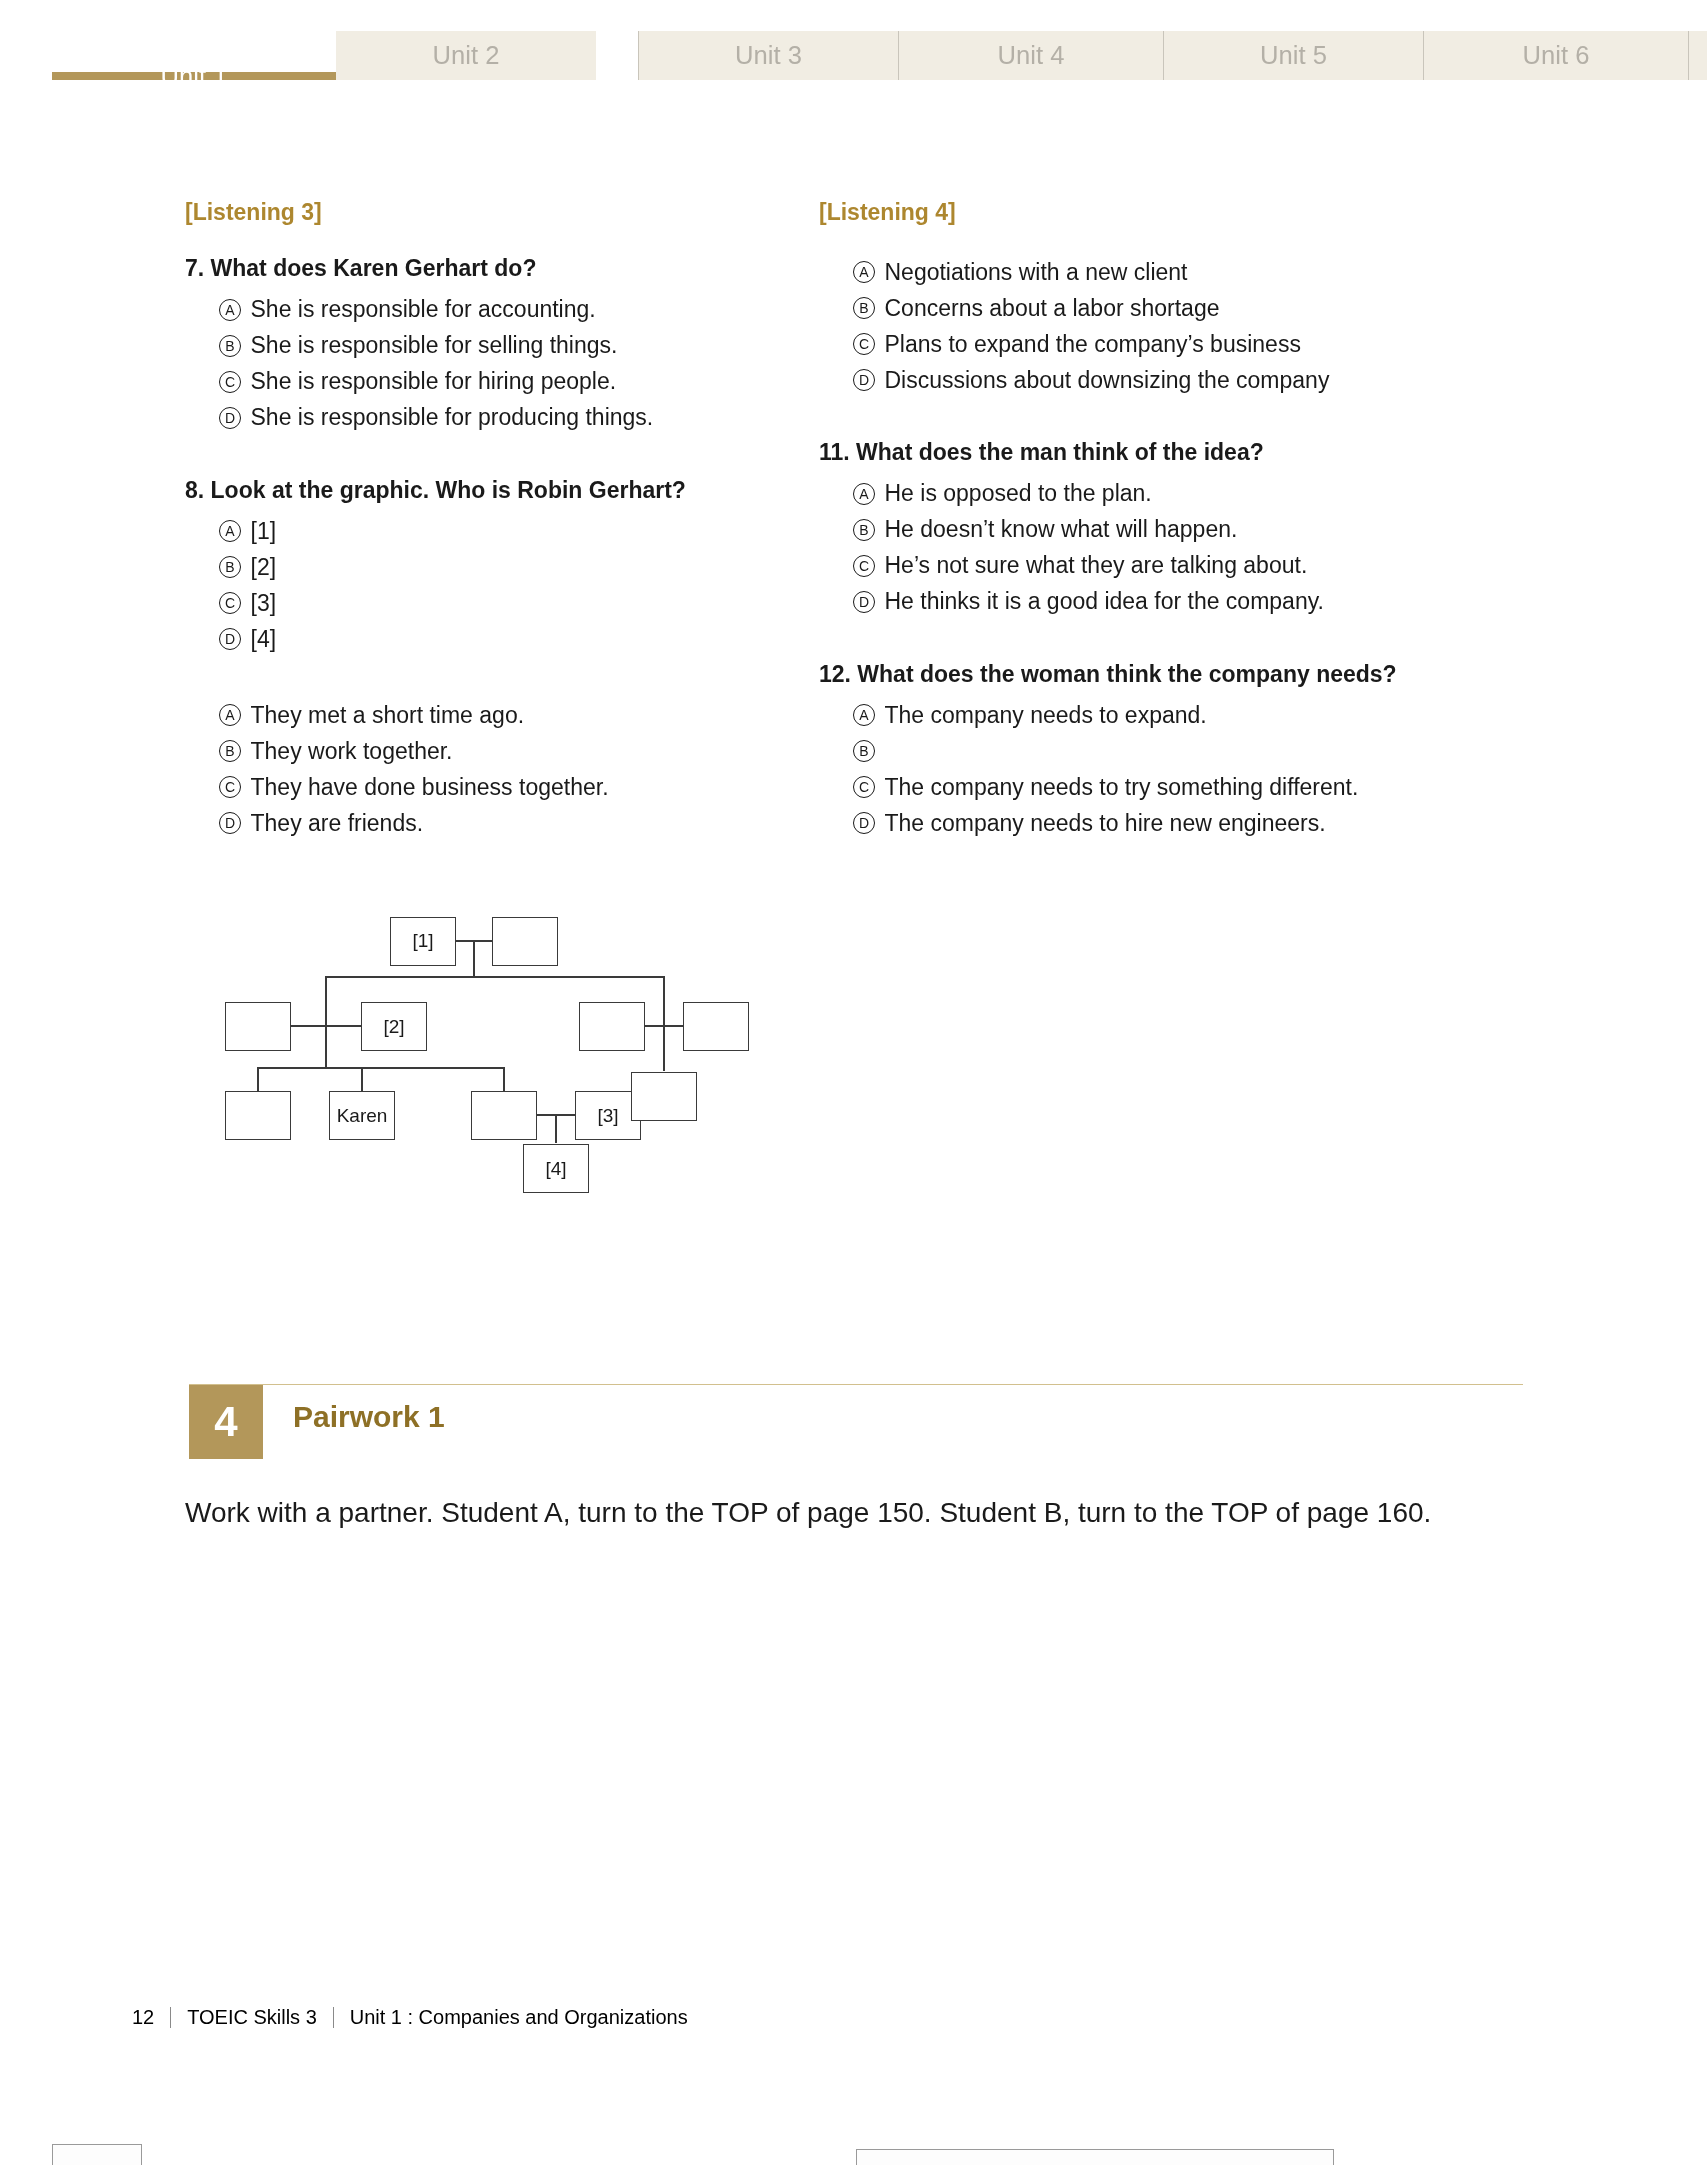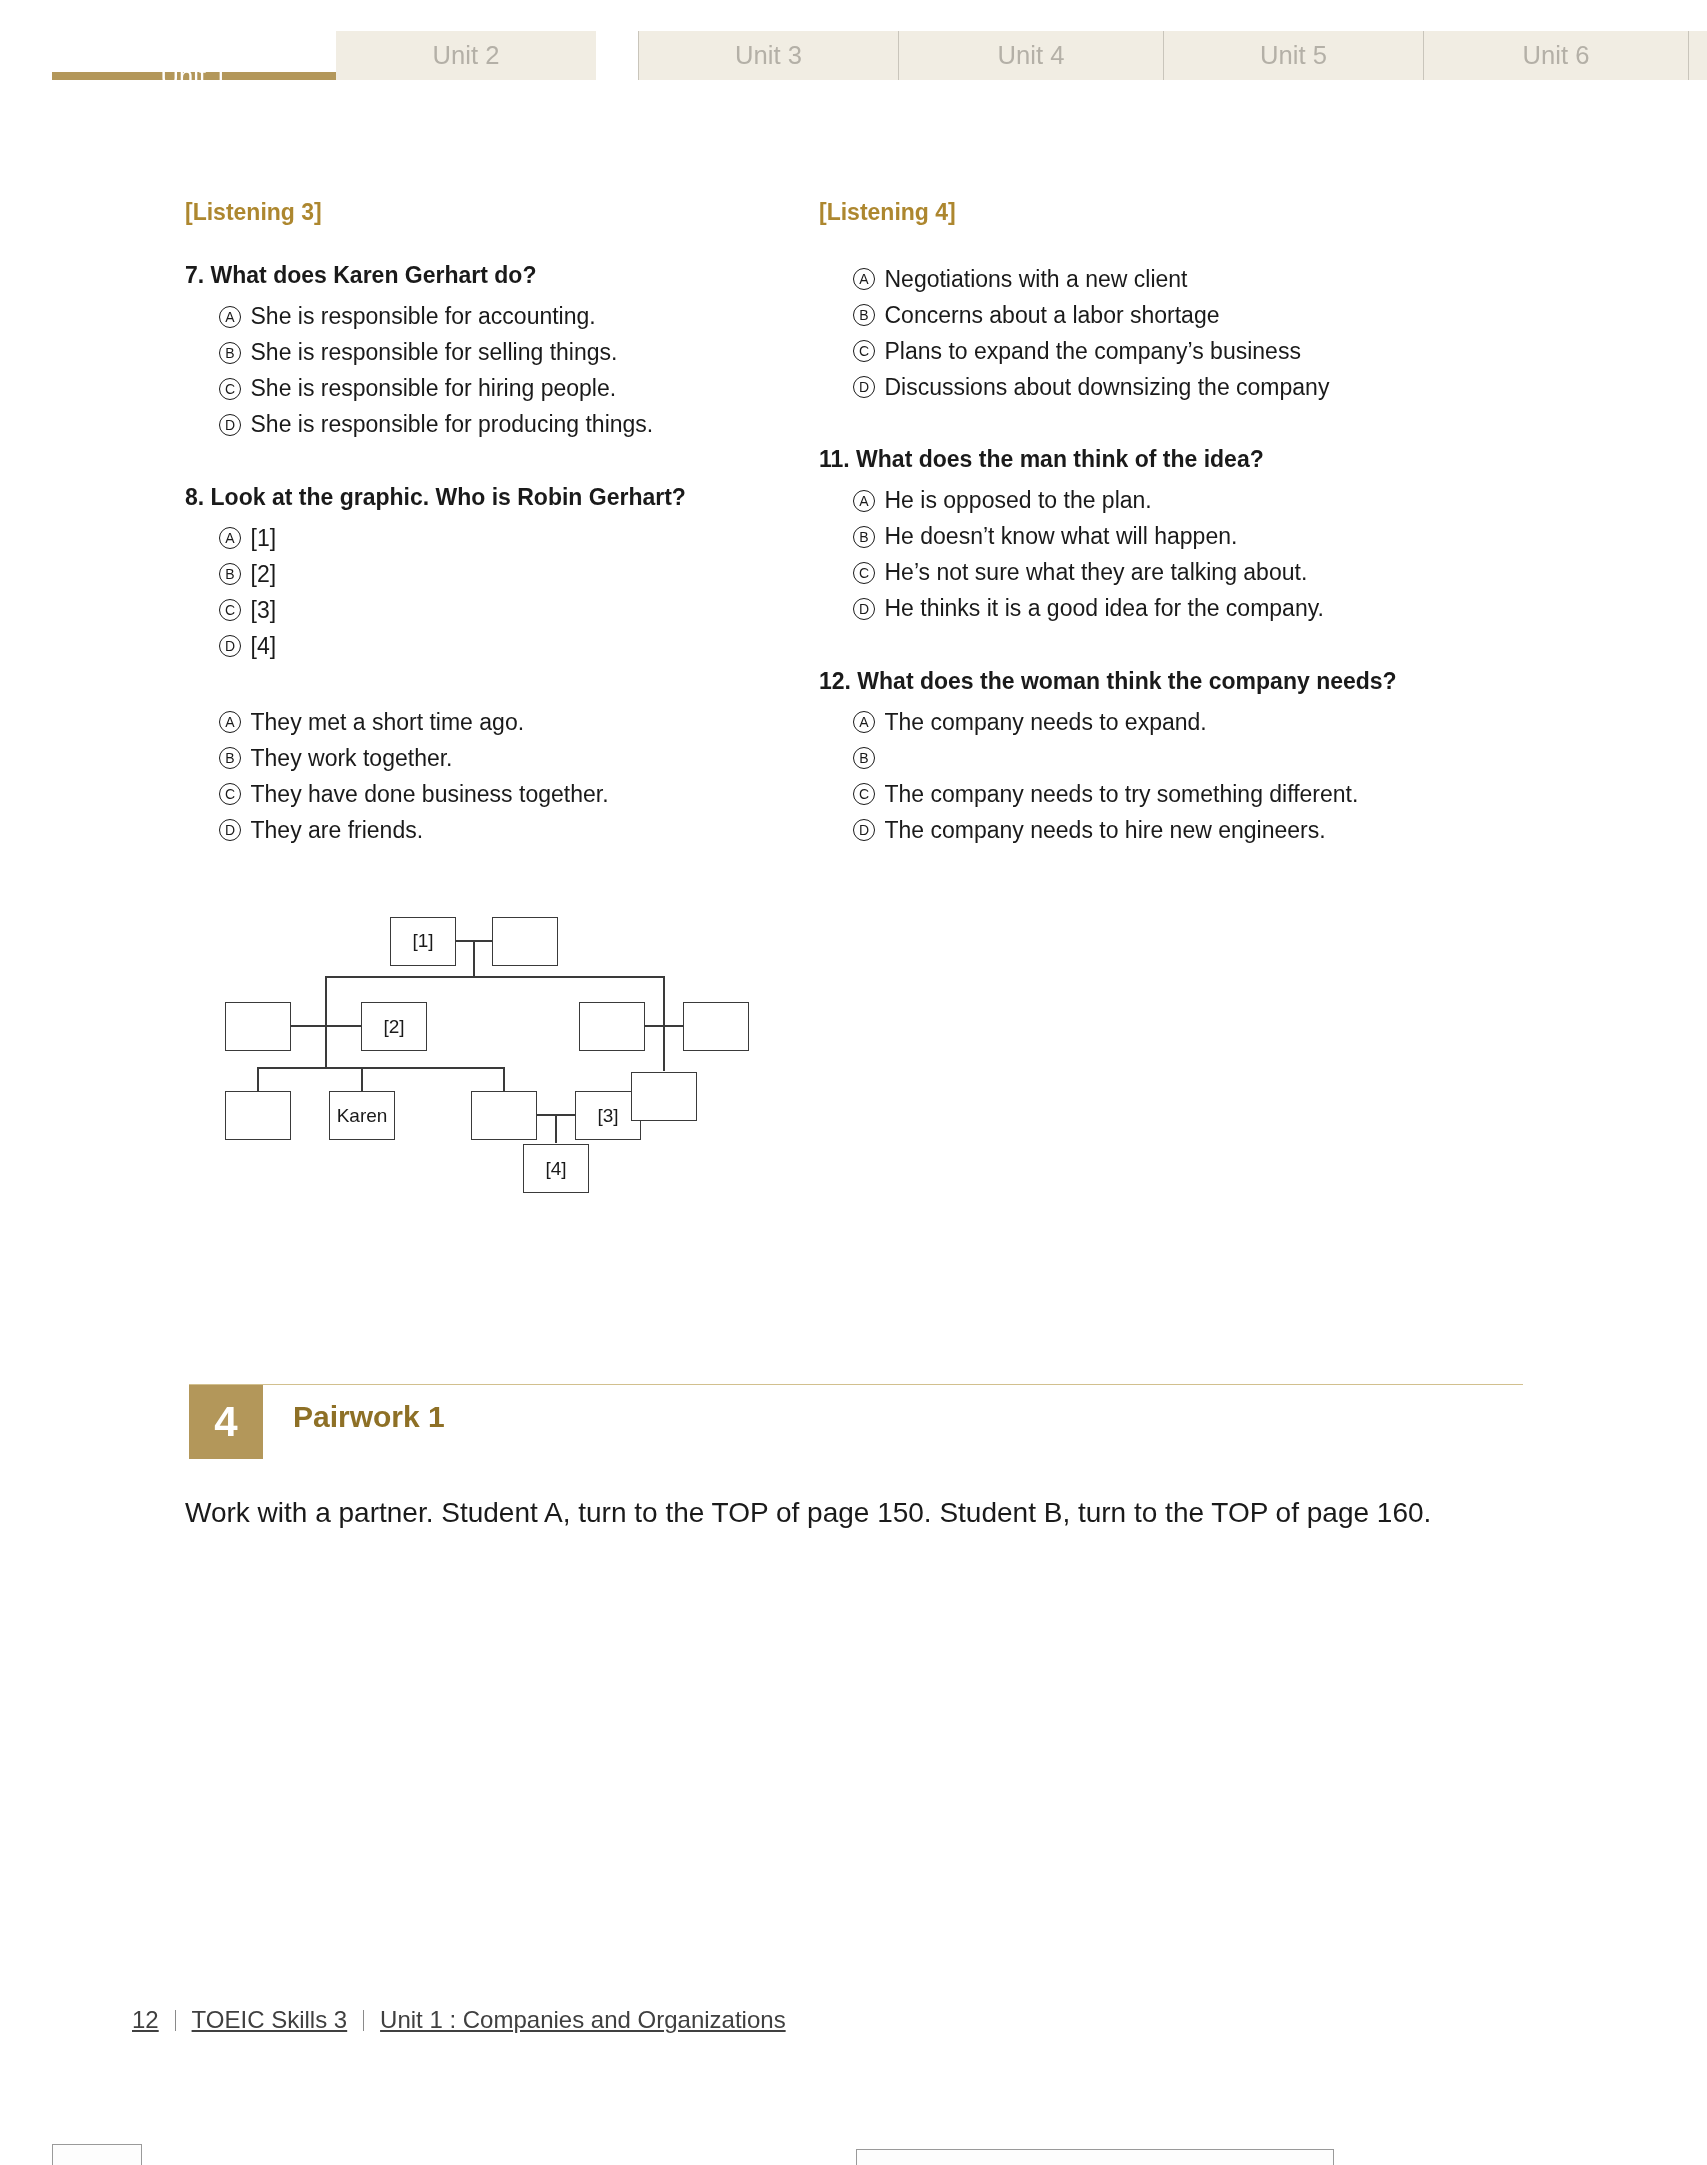--- a/index.html
+++ b/index.html
@@ -14,21 +14,21 @@
        background:#f1ede3;color:#b4b0a7;box-sizing:border-box;}
   .tab.active{background:#b3975a;color:#ffffff;margin-top:41px;}
   .t1{width:284px;} .t2{width:260px;} .t3{width:260px;border-left:0.9px solid #c9c5bb;margin-left:42px;}
   .t4{width:265px;border-left:0.9px solid #c9c5bb;} .t5{width:260px;border-left:0.9px solid #c9c5bb;}
   .t6{width:265px;border-left:0.9px solid #c9c5bb;} .tfill{flex:1;border-left:0.9px solid #c9c5bb;}
 
   
   .col{position:absolute;top:199px;}
   .col-left{left:185px;width:615px;}
   .col-right{left:819px;width:738px;}
-  .col-header{font-weight:bold;font-size:23px;color:#ad872f;margin-bottom:35px;}
+  .col-header{font-weight:bold;font-size:23px;color:#ad872f;margin-bottom:28px;}
   .question{margin-bottom:40px;}
   .stem{font-weight:bold;font-size:23px;line-height:28px;}
   .options{margin-top:9.5px;padding-left:34px;}
   .option{display:flex;align-items:center;height:36px;font-size:23px;}
   .letter{width:22px;height:22px;border:1.4px solid #1a1a1a;border-radius:50%;
           display:flex;align-items:center;justify-content:center;font-size:14px;
           margin-right:9.5px;flex:0 0 auto;box-sizing:border-box;}
   .opt-text{white-space:nowrap;}
 
   
@@ -41,21 +41,21 @@
   
   .pairwork{position:absolute;left:189px;top:1384px;width:1334px;
             border-top:1.9px solid #d2c08e;display:flex;align-items:flex-start;}
   .pw-num{width:74px;height:74px;background:#b3975a;color:#ffffff;font-size:42px;font-weight:bold;
           display:flex;align-items:center;justify-content:center;}
   .pw-title{font-size:30px;font-weight:bold;color:#8e7026;margin-left:30px;margin-top:15px;}
   .instruction{position:absolute;left:185px;top:1497px;width:1391px;font-size:28px;}
 
   
   .footer{position:absolute;left:132px;top:2006px;display:flex;align-items:center;
-          font-size:24px;color:#404040;text-decoration:underline;}
+          font-size:20px;color:#000000;}
   .footer .sep{width:0.9px;height:21px;background:#8a8a8a;margin:0 16px;}
 
   
   .artifact{position:absolute;border:0.9px solid #9a9a9a;background:#fdfdfd;box-sizing:border-box;}
 </style>
 </head>
 <body>
 
 <div class="page">
 

